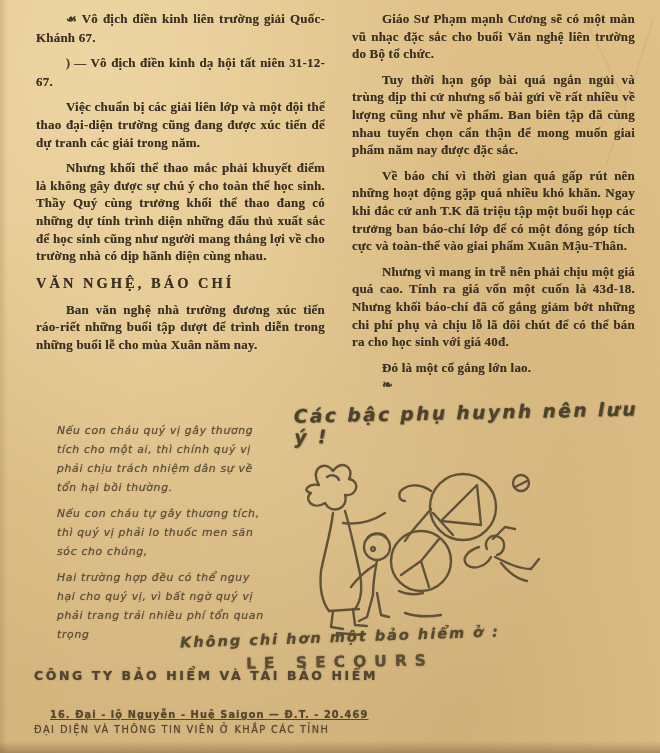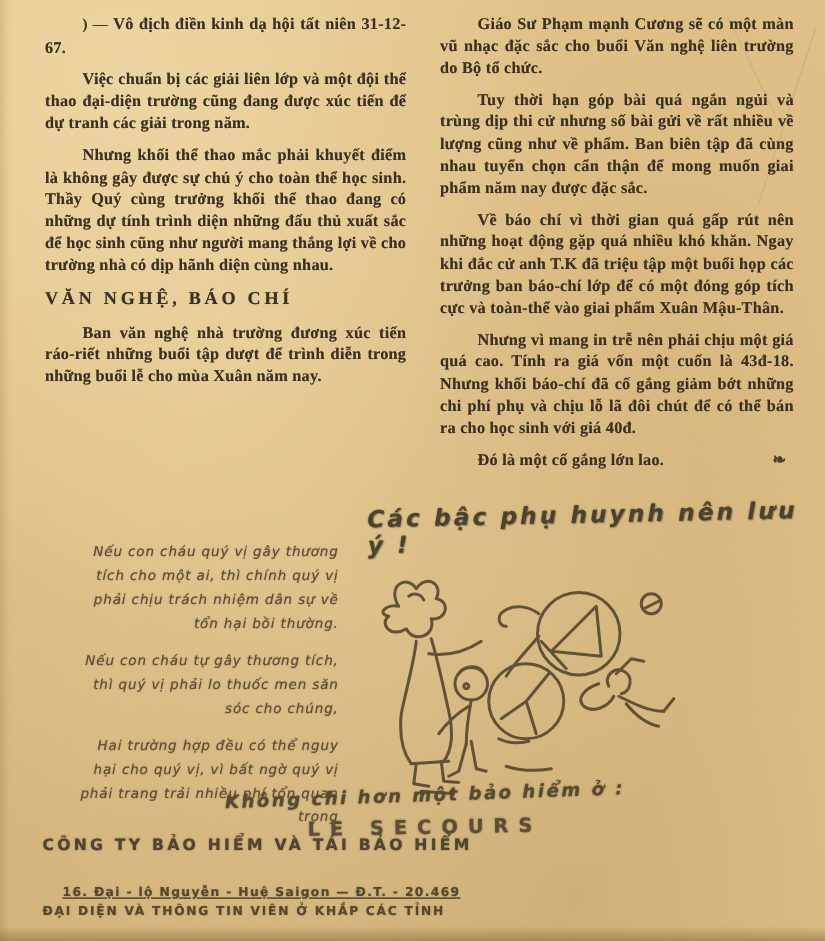--- a/index.html
+++ b/index.html
@@ -31,37 +31,37 @@
     text-align:justify;text-indent:30px;font-weight:bold;
     letter-spacing:.2px;color:#3a3124;
     text-shadow:0 0 .5px rgba(58,49,36,.55);
   }
   .bullet{text-indent:22px;}
   .marker{font-size:12px;color:#463b2a;}
   .section-heading{
     font-weight:bold;font-size:14.5px;letter-spacing:3px;
     margin:10px 0 9px;color:#3a3124;text-shadow:0 0 .6px rgba(58,49,36,.6);
   }
-  .closing-line{display:flex;justify-content:space-between;}
+  .closing-line{display:flex;justify-content:flex-start;flex-direction:column;}
   .end-ornament{font-size:13px;color:#4a3f2d;margin-right:6px;}
 
   .ad-headline{
     position:absolute;left:294px;top:402px;width:356px;
     font-family:"DejaVu Sans",sans-serif;font-style:italic;font-weight:bold;
     font-size:18.5px;letter-spacing:2.5px;color:#4c432f;
     transform:rotate(-1.2deg);
     text-shadow:0 0 1.3px rgba(76,67,47,.85), 1px 1px 0 rgba(76,67,47,.25);
   }
   .ad-notice{
     position:absolute;left:57px;top:421px;width:214px;
     font-family:"DejaVu Sans",sans-serif;font-style:italic;
     font-size:10.8px;line-height:19px;color:#5d4e38;letter-spacing:.7px;
     text-shadow:0 0 1px rgba(93,78,56,.75);
   }
-  .ad-notice p{margin:11px 0 7px;text-align:right;}
+  .ad-notice p{margin:0 0 7px;}
   .illustration{position:absolute;left:281px;top:451px;width:268px;height:186px;}
   .ad-slogan{
     position:absolute;left:168px;top:629px;width:344px;text-align:center;
     font-family:"DejaVu Sans",sans-serif;font-weight:bold;font-style:italic;
     font-size:14.5px;letter-spacing:2px;color:#564a30;
     transform:rotate(-2deg);
     text-shadow:0 0 1.5px rgba(86,74,48,.9);
   }
   .ad-brand{
     position:absolute;left:168px;top:653px;width:344px;text-align:center;
@@ -78,34 +78,35 @@
   }
   .ad-address{
     position:absolute;left:50px;top:709px;
     font-family:"DejaVu Sans",sans-serif;font-weight:bold;
     font-size:9.8px;letter-spacing:1.1px;color:#55482f;
     text-shadow:0 0 1px rgba(85,72,47,.7);
     text-decoration:underline;
   }
   .ad-agents{
     position:absolute;left:34px;top:724px;
-    font-family:"DejaVu Sans",sans-serif;font-weight:bold;
+    font-family:"DejaVu Sans",sans-serif;font-weight:normal;
     font-size:9.8px;letter-spacing:1.4px;color:#55482f;
     text-shadow:0 0 1px rgba(85,72,47,.7);
   }
 </style>
 </head>
 <body>
 
 <div class="page">
 
   <div class="crease crease1"></div>
   <div class="crease crease2"></div>
 
   <div class="col col-left">
+    <p class="bullet"><span class="marker">☙</span> <span>Vô địch điền kinh liên trường giải Quốc-Khánh 67.</span></p>
     <p class="bullet"><span class="marker">) —</span> <span>Vô địch điền kinh dạ hội tất niên 31-12-67.</span></p>
     <p>Việc chuẩn bị các giải liên lớp và một đội thể thao đại-diện trường cũng đang được xúc tiến để dự tranh các giải trong năm.</p>
     <p>Nhưng khối thể thao mắc phải khuyết điểm là không gây được sự chú ý cho toàn thể học sinh. Thầy Quý cùng trưởng khối thể thao đang có những dự tính trình diện những đấu thủ xuất sắc để học sinh cũng như người mang thắng lợi về cho trường nhà có dịp hãnh diện cùng nhau.</p>
     <div class="section-heading">VĂN NGHỆ, BÁO CHÍ</div>
     <p>Ban văn nghệ nhà trường đương xúc tiến ráo-riết những buổi tập dượt để trình diễn trong những buổi lễ cho mùa Xuân năm nay.</p>
   </div>
 
   <div class="col col-right">
     <p>Giáo Sư Phạm mạnh Cương sẽ có một màn vũ nhạc đặc sắc cho buổi Văn nghệ liên trường do Bộ tổ chức.</p>
     <p>Tuy thời hạn góp bài quá ngắn ngủi và trùng dịp thi cử nhưng số bài gửi về rất nhiều về lượng cũng như về phẩm. Ban biên tập đã cùng nhau tuyển chọn cẩn thận để mong muốn giai phẩm năm nay được đặc sắc.</p>

